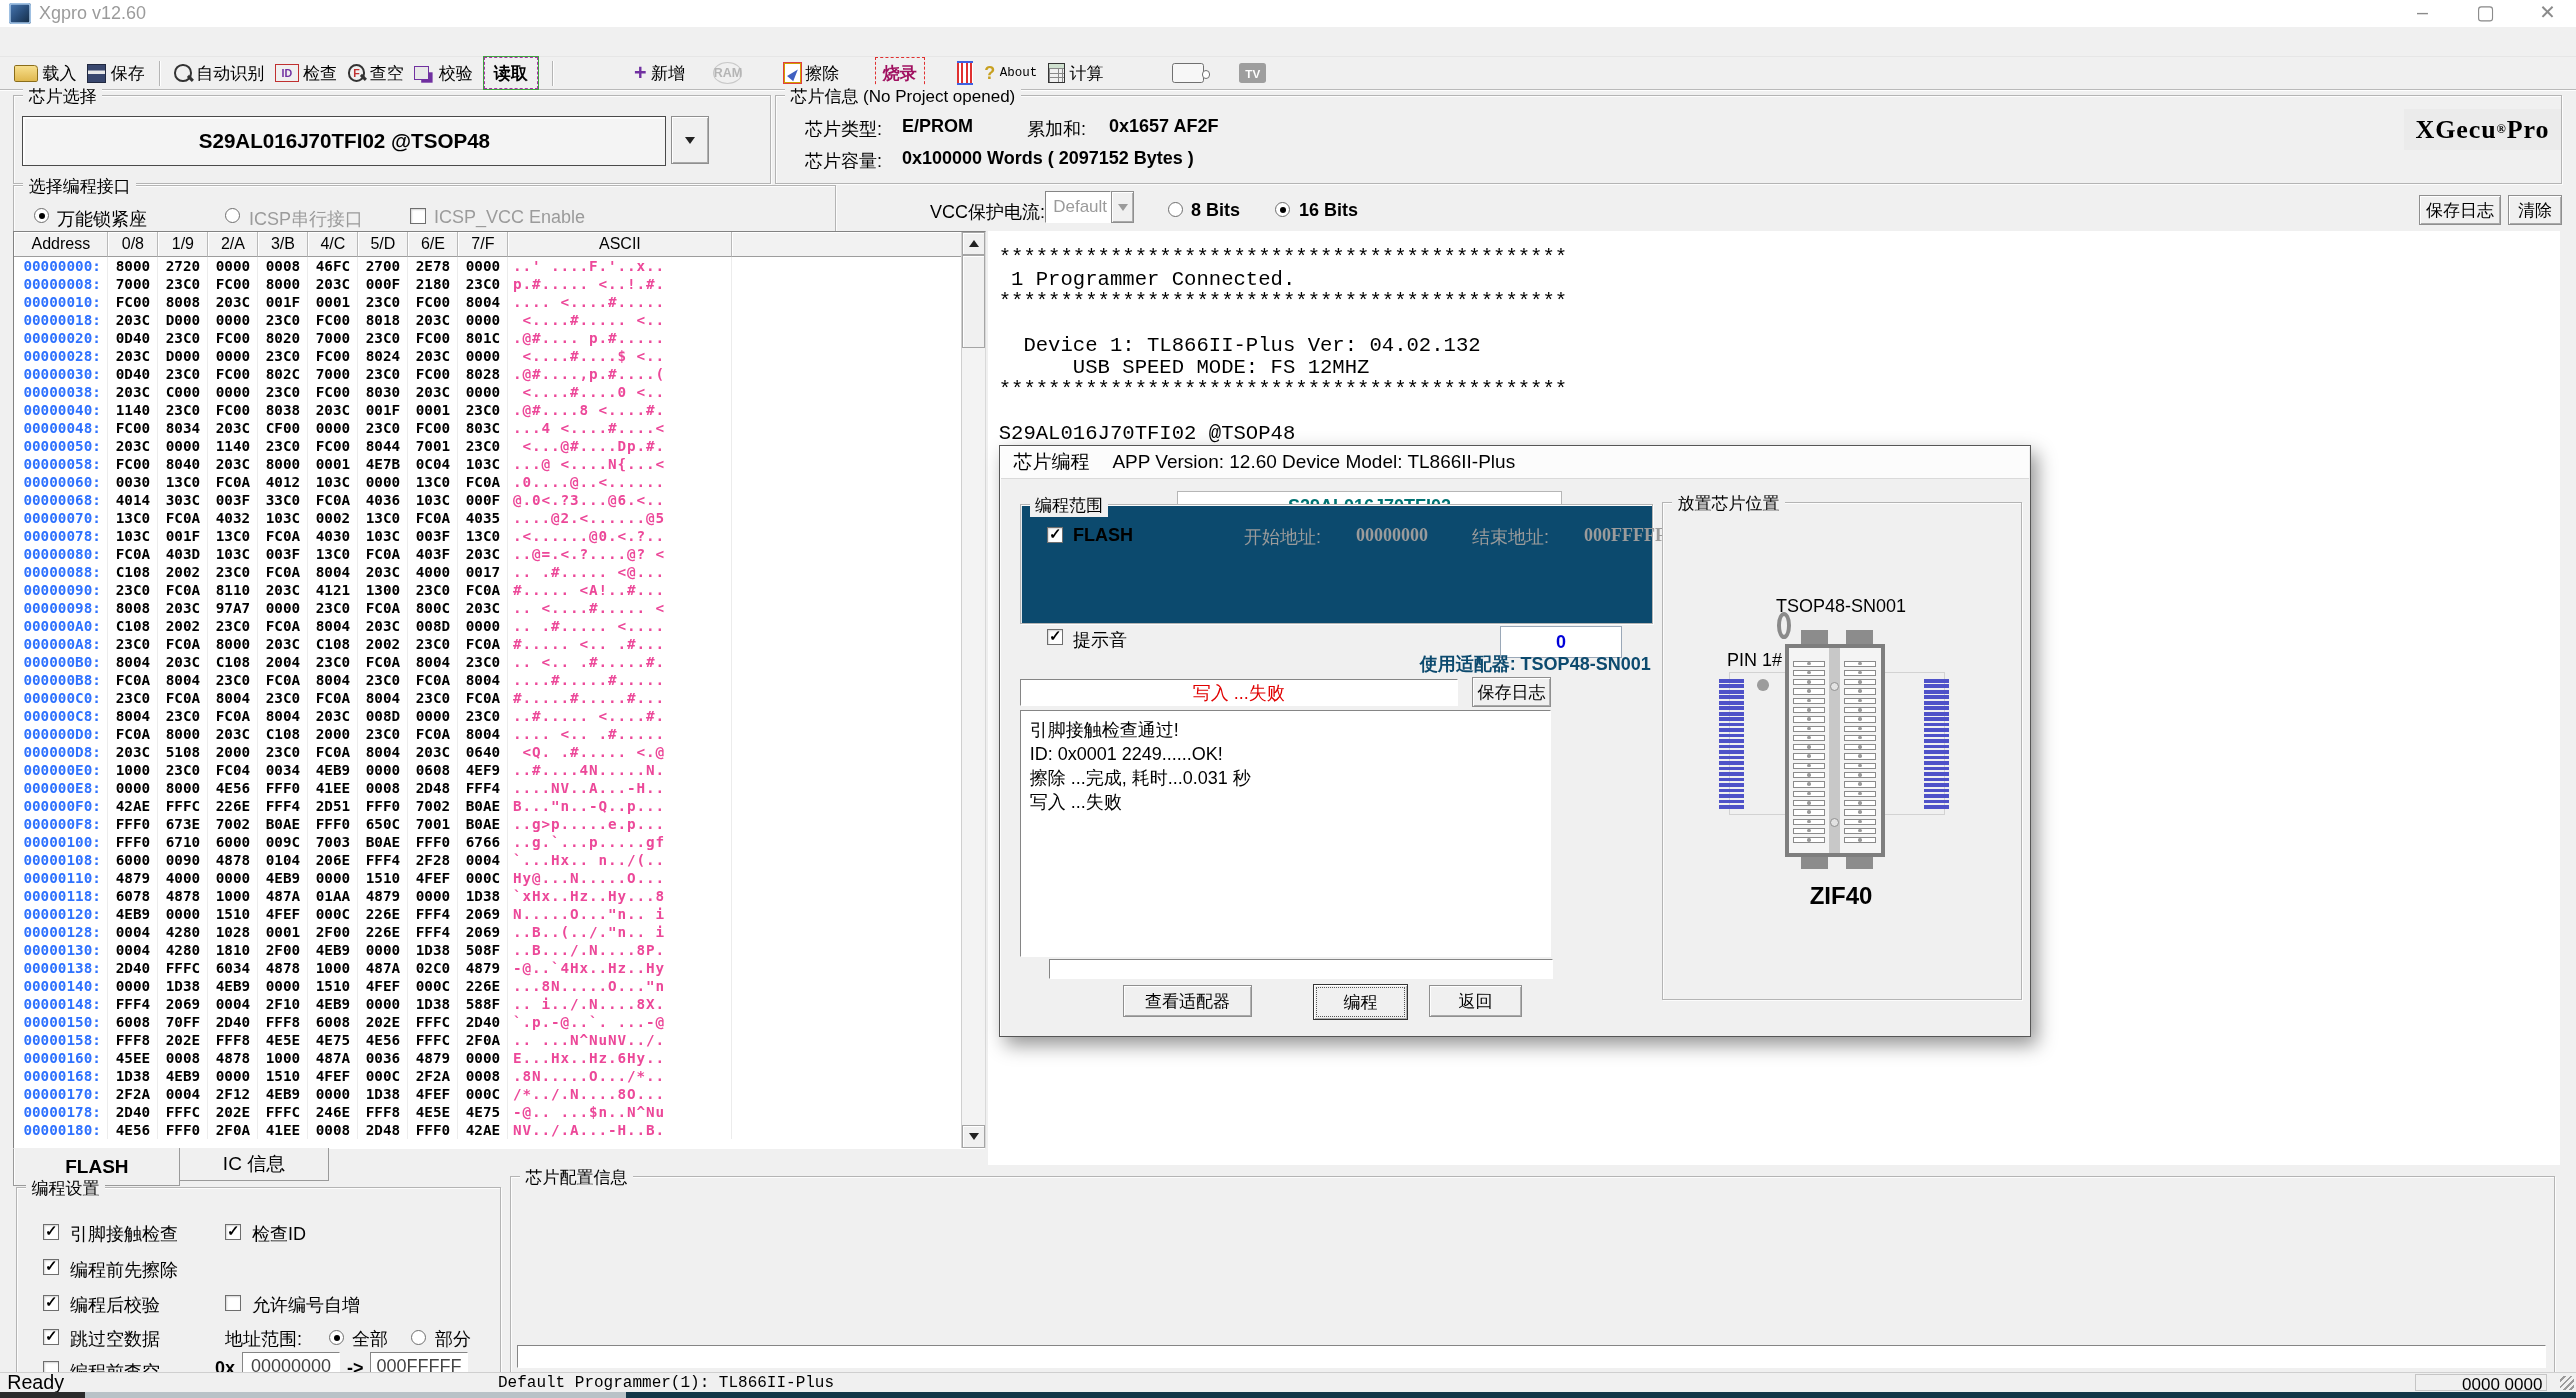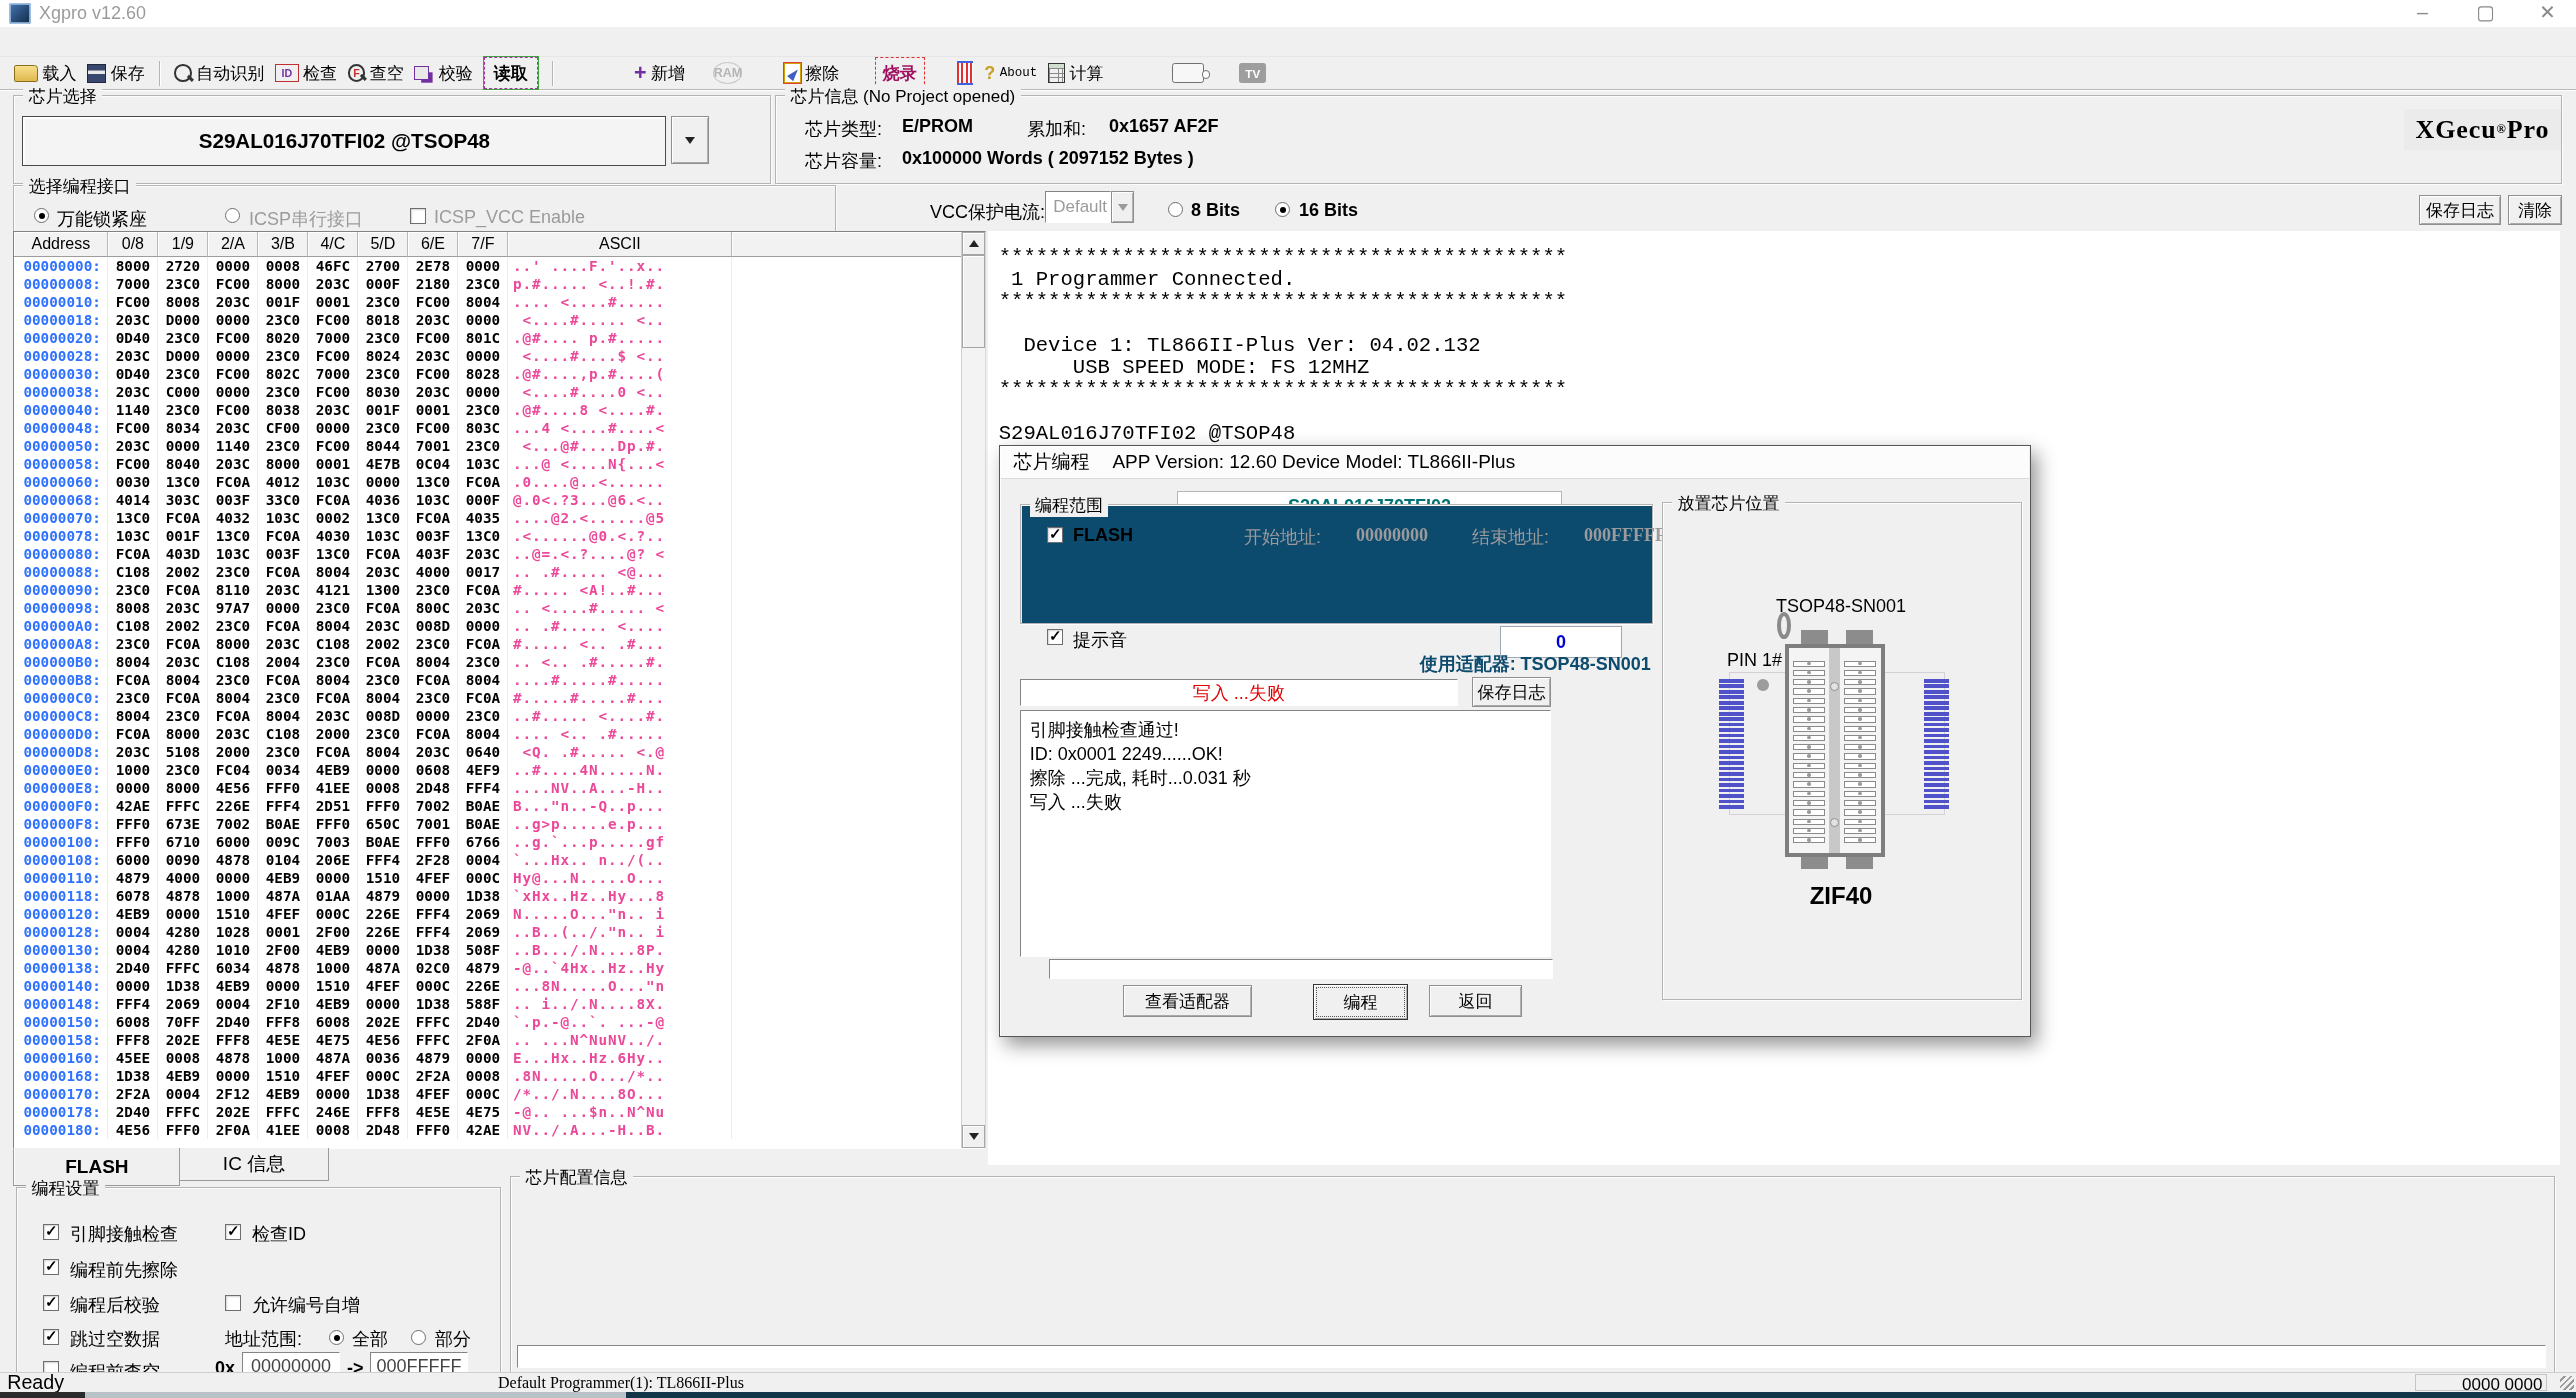--- a/index.html
+++ b/index.html
@@ -688,21 +688,21 @@
           <div class="c-w">2F00</div>
           <div class="c-w">226E</div>
           <div class="c-w">FFF4</div>
           <div class="c-w">2069</div>
           <div class="c-ascii">..B..(../."n.. i</div>
         </div>
         <div class="hexrow">
           <div class="c-addr">00000130:</div>
           <div class="c-w">0004</div>
           <div class="c-w">4280</div>
-          <div class="c-w">1010</div>
+          <div class="c-w">1810</div>
           <div class="c-w">2F00</div>
           <div class="c-w">4EB9</div>
           <div class="c-w">0000</div>
           <div class="c-w">1D38</div>
           <div class="c-w">508F</div>
           <div class="c-ascii">..B.../.N....8P.</div>
         </div>
         <div class="hexrow">
           <div class="c-addr">00000138:</div>
           <div class="c-w">2D40</div>
@@ -1033,21 +1033,21 @@
   <div class="lab bold" style="left:347px;top:1358px;">-&gt;</div>
   <div class="abs sunk" style="left:370px;top:1352px;width:98px;height:29px;display:flex;align-items:center;justify-content:center;font-size:18px;color:#444;">000FFFFF</div>
 
   <div class="grp" style="left:510px;top:1176px;width:2043px;height:199px;">
     <div class="grp-lbl">芯片配置信息</div>
   </div>
   <div class="abs sunk" style="left:517px;top:1345px;width:2029px;height:23px;"></div>
 
   <div class="abs" id="statusbar">
     <div class="abs" style="left:7.2px;top:-1.8px;font-size:19.7px;">Ready</div>
-    <div class="abs" style="left:498px;top:0.9px;font-family:Liberation Serif, serif;font-size:16px;">Default Programmer(1): TL866II-Plus</div>
+    <div class="abs" style="left:498px;top:0.9px;font-family:Liberation Mono, monospace;font-size:16px;">Default Programmer(1): TL866II-Plus</div>
     <div class="abs" style="left:2415px;top:0.9px;width:132px;height:17px;border:0.9px solid #c5c5c5;text-align:right;font-size:17px;padding-right:3.6px;box-sizing:border-box;">0000 0000</div>
     <div class="grip"></div>
   </div>
 
   <div class="abs" style="left:0;top:1392px;width:2576px;height:6.3px;background:#123647;"></div>
   <div class="abs" style="left:0;top:1392px;width:85px;height:6.3px;background:#2b2b2b;"></div>
   <div class="abs" style="left:85px;top:1392px;width:541px;height:6.3px;background:#b9c2c7;"></div>
 </div>
 
 

